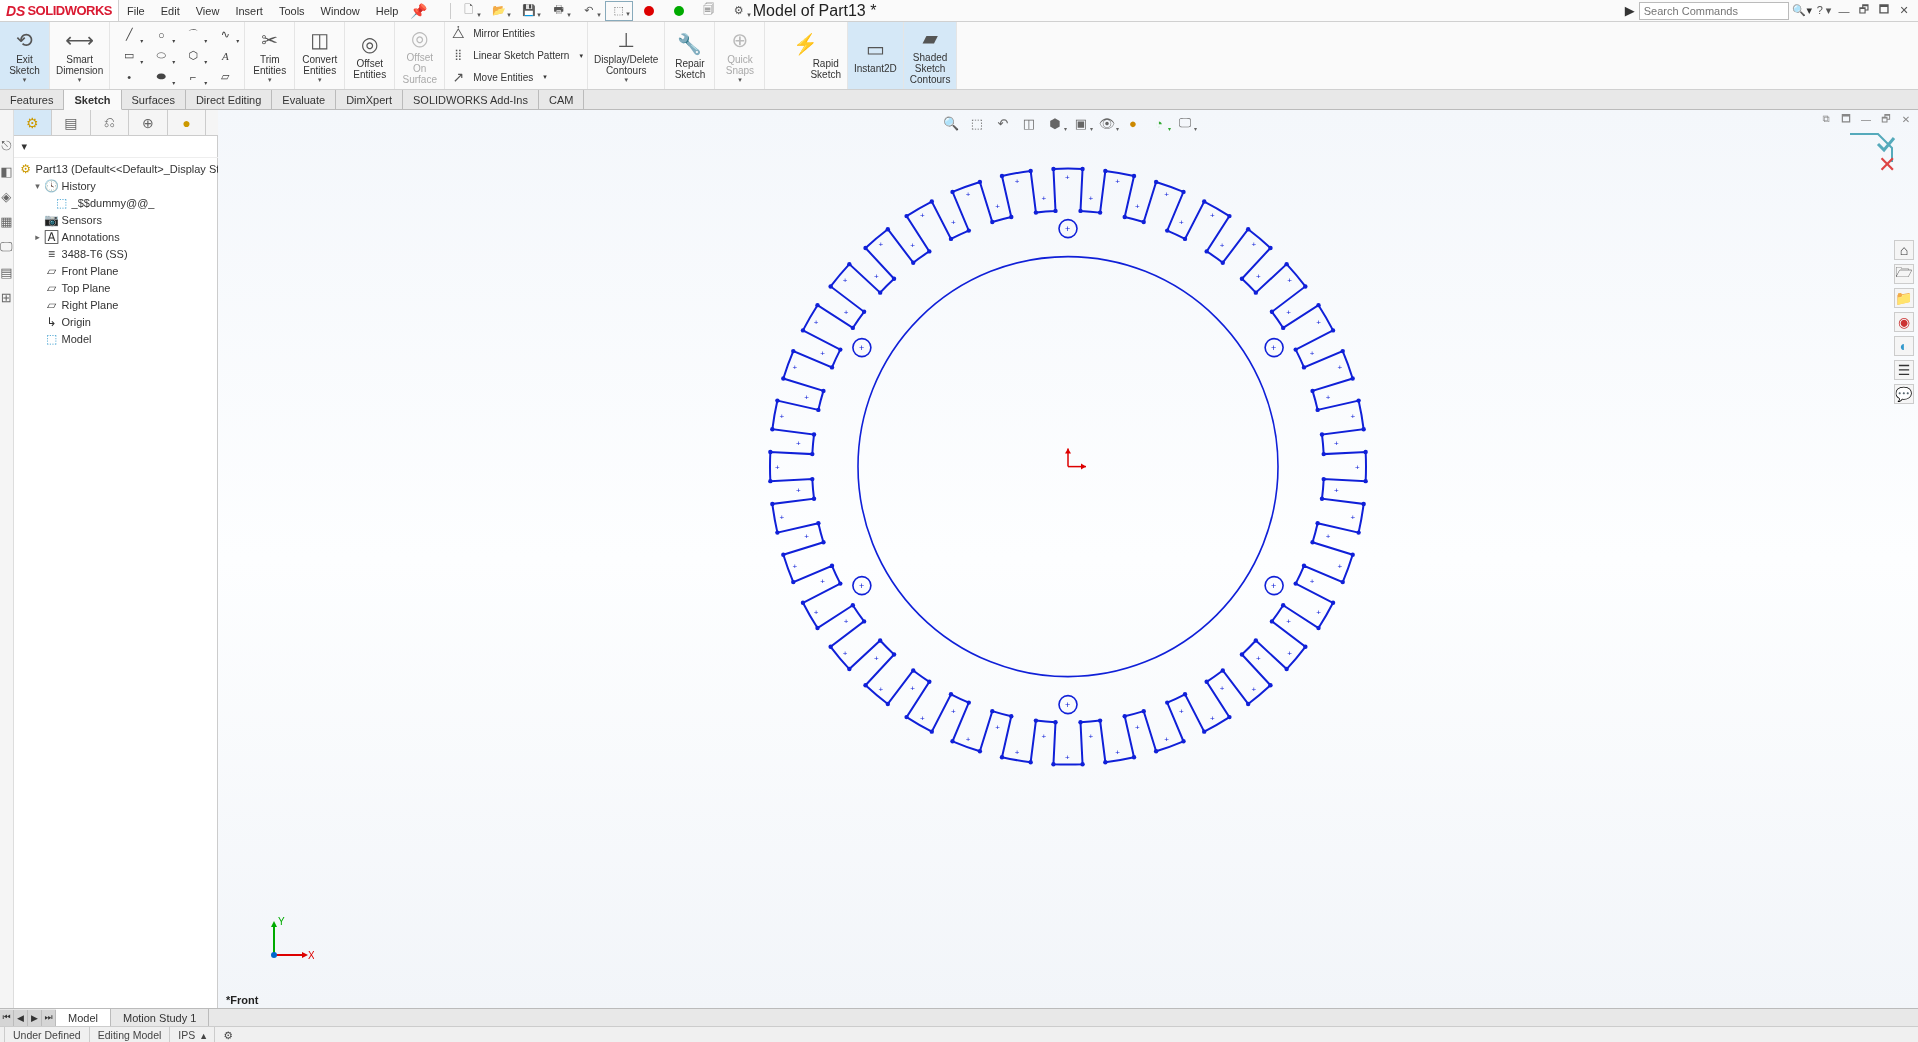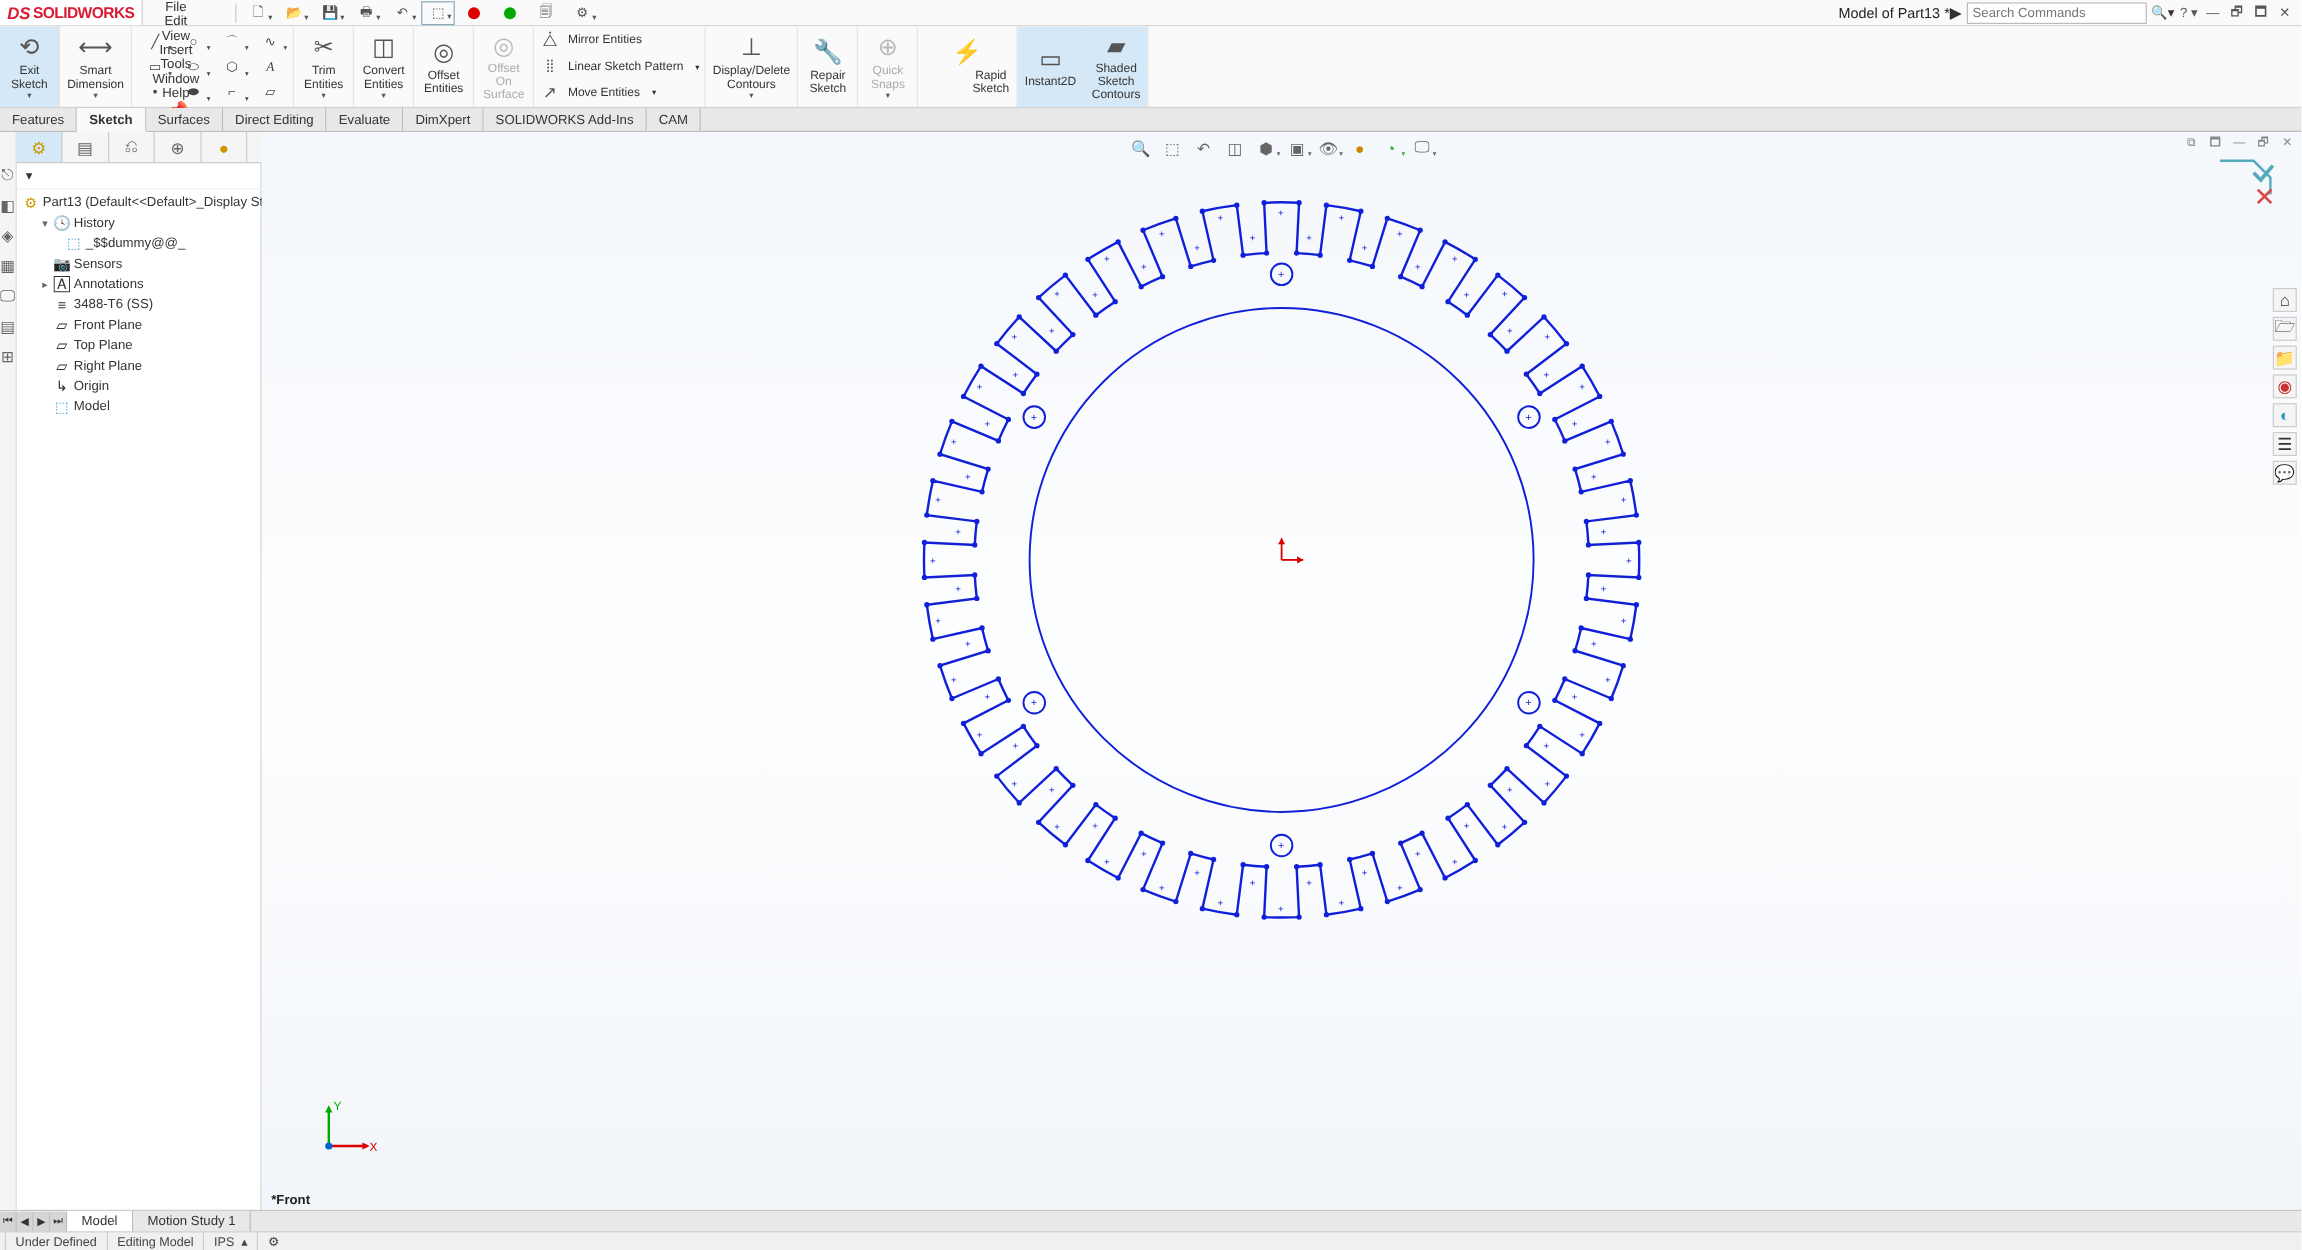--- a/index.html
+++ b/index.html
@@ -3,29 +3,29 @@
 <meta charset="utf-8">
 <style>
 * { margin: 0; padding: 0; box-sizing: border-box; font-family: "Segoe UI", Tahoma, sans-serif; }
 body { width: 1918px; height: 1042px; background: #fff; overflow: hidden; font-size: 11px; color: #333; position: relative; }
 
 
 .titlebar { height: 22px; display: flex; align-items: center; background: #fafafa; border-bottom: 1px solid #d0d0d0; }
 .logo { display: flex; align-items: center; padding: 0 6px; height: 100%; background: #fff; border-right: 1px solid #d0d0d0; }
 .logo-ds { color: #da1a32; font-weight: bold; font-style: italic; font-size: 14px; margin-right: 2px; }
 .logo-sw { color: #da1a32; font-weight: bold; font-size: 13px; letter-spacing: -0.5px; }
-.menu { display: flex; align-items: center; height: 100%; flex-direction: column; }
+.menu { display: flex; align-items: center; height: 100%; }
 .menu-item { padding: 0 8px; height: 100%; display: flex; align-items: center; cursor: default; }
 .pin-icon { color: #0066cc; margin-left: 4px; font-size: 14px; }
 .qat { display: flex; align-items: center; gap: 2px; margin-left: 20px; }
 .qat-btn { width: 28px; height: 20px; display: flex; align-items: center; justify-content: center; color: #555; position: relative; }
 .qat-btn .drop { font-size: 7px; position: absolute; right: 2px; bottom: 2px; color: #555; }
 .qat-sep { width: 1px; height: 16px; background: #ccc; margin: 0 2px; }
 .traffic-light { width: 10px; height: 10px; border-radius: 50%; }
-.doc-title { flex: 1; text-align: right; font-size: 12px; color: #222; }
+.doc-title { flex: 1; text-align: left; font-size: 16px; color: #222; }
 .title-right { display: flex; align-items: center; gap: 4px; padding-right: 6px; }
 .search-cmd { display: flex; align-items: center; border: 1px solid #bbb; background: #fff; height: 18px; width: 150px; padding: 0 4px; }
 .search-cmd input { border: none; outline: none; flex: 1; font-size: 11px; color: #777; background: transparent; }
 .win-btn { width: 16px; height: 14px; display: flex; align-items: center; justify-content: center; color: #555; font-size: 11px; }
 
 
 .ribbon { height: 68px; background: #fafafa; display: flex; border-bottom: 1px solid #d0d0d0; }
 .ribbon-grp { display: flex; flex-direction: column; align-items: center; justify-content: center; padding: 3px 6px; border-right: 1px solid #e5e5e5; position: relative; }
 .ribbon-grp.big { min-width: 50px; }
 .ribbon-grp.active { background: #d5e8f7; }

